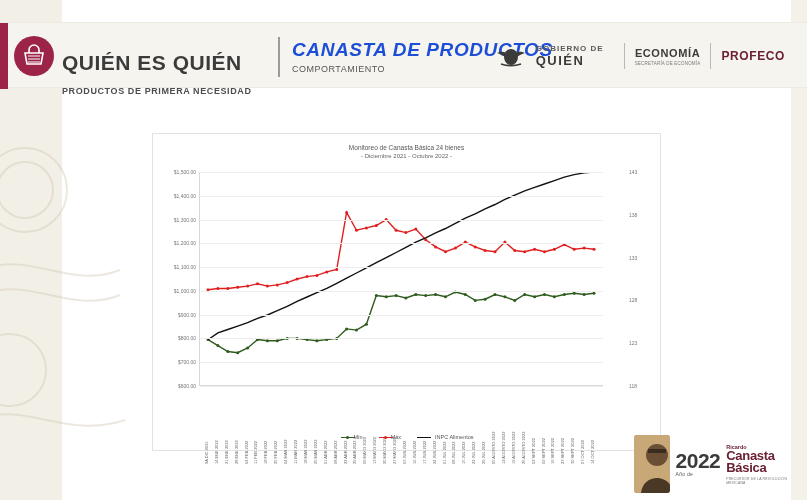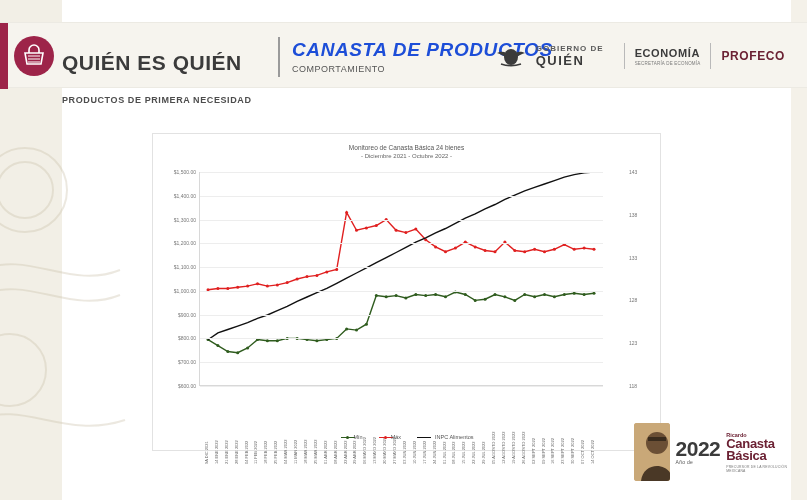--- a/index.html
+++ b/index.html
@@ -51,21 +51,21 @@
   .title-block {
     position: absolute; left: 62px; top: 28px;
   }
   .title-main {
     font-size: 21px; font-weight: bold; letter-spacing: 0.5px;
     color: #3b3b3b;
     line-height: 24px;
   }
   .title-sub {
     font-size: 9px; font-weight: bold; letter-spacing: 0.6px;
-    color: #4d4d4d; margin-top: 20px;
+    color: #4d4d4d; margin-top: 11px;
   }
   .title-divider {
     position: absolute; left: 278px; top: 14px;
     width: 2px; height: 40px; background: #9a9a9a;
   }
   .title-right {
     position: absolute; left: 292px; top: 16px;
   }
   .title-right-main {
     font-size: 19px; font-weight: bold; letter-spacing: 0.6px; color: #1d4ed8; font-style: italic;
@@ -79,21 +79,21 @@
     display: flex; align-items: center; height: 38px;
   }
   .eagle {
     width: 34px; height: 26px; margin-right: 8px;
     display: flex; align-items: center; justify-content: center;
   }
   .gob-text { padding-right: 10px; }
   .gob-text .l1 { font-size: 8px; font-weight: bold; letter-spacing: 1px; color: #5a5a5a; }
   .gob-text .l2 { font-size: 13px; font-weight: bold; letter-spacing: 1.5px; color: #3b3b3b; }
   .vrule { width: 1px; height: 26px; background: #b9b9b9; margin: 0 10px; }
-  .econ { text-align: left; }
+  .econ { text-align: center; }
   .econ .l1 { font-size: 11px; font-weight: bold; letter-spacing: 0.6px; color: #3b3b3b; }
   .econ .l2 { font-size: 4.5px; letter-spacing: 0.2px; color: #7a7a7a; margin-top: 2px; }
   .profeco { font-size: 12px; font-weight: bold; letter-spacing: 0.6px; color: #6b2133; }
   
   .chart-panel {
     position: absolute; left: 152px; top: 133px;
     width: 509px; height: 318px;
     background: #ffffff;
     border: 1px solid #e2e2e2;
   }
@@ -135,21 +135,21 @@
   .legend {
     position: absolute; left: 0; bottom: 10px; width: 509px;
     display: flex; justify-content: center; align-items: center; gap: 16px;
   }
   .legend-item { display: flex; align-items: center; gap: 4px; font-size: 5.5px; color: #555; }
   .legend-swatch { width: 14px; height: 0; border-top-width: 1.4px; border-top-style: solid; }
   .legend-dot { width: 3px; height: 3px; border-radius: 50%; margin-left: -9px; }
   .legend-mark { display: flex; align-items: center; }
   
   .footer-emblem {
-    position: absolute; right: 18px; bottom: 16px;
+    position: absolute; right: 18px; bottom: 4px;
     width: 155px; height: 64px;
     display: flex; align-items: center;
   }
   .portrait {
     width: 46px; height: 58px; margin-right: 6px;
     border-radius: 3px; overflow: hidden;
     background: #caa36a;
     position: relative;
   }
   .year-block { text-align: left; }

